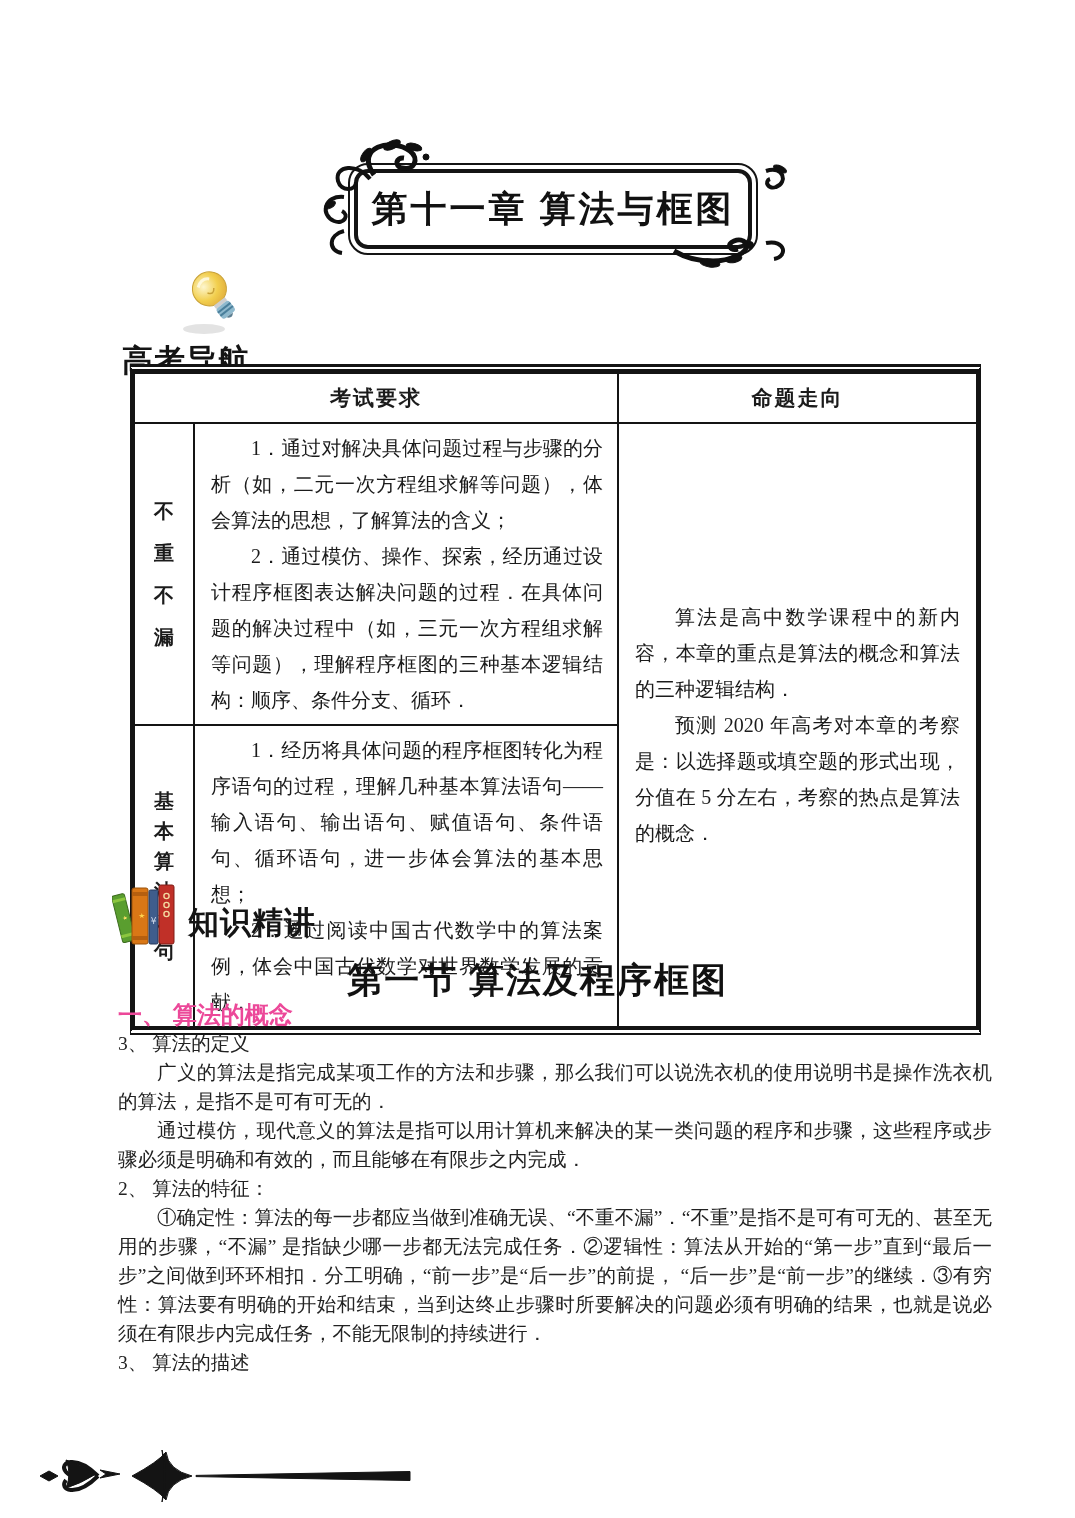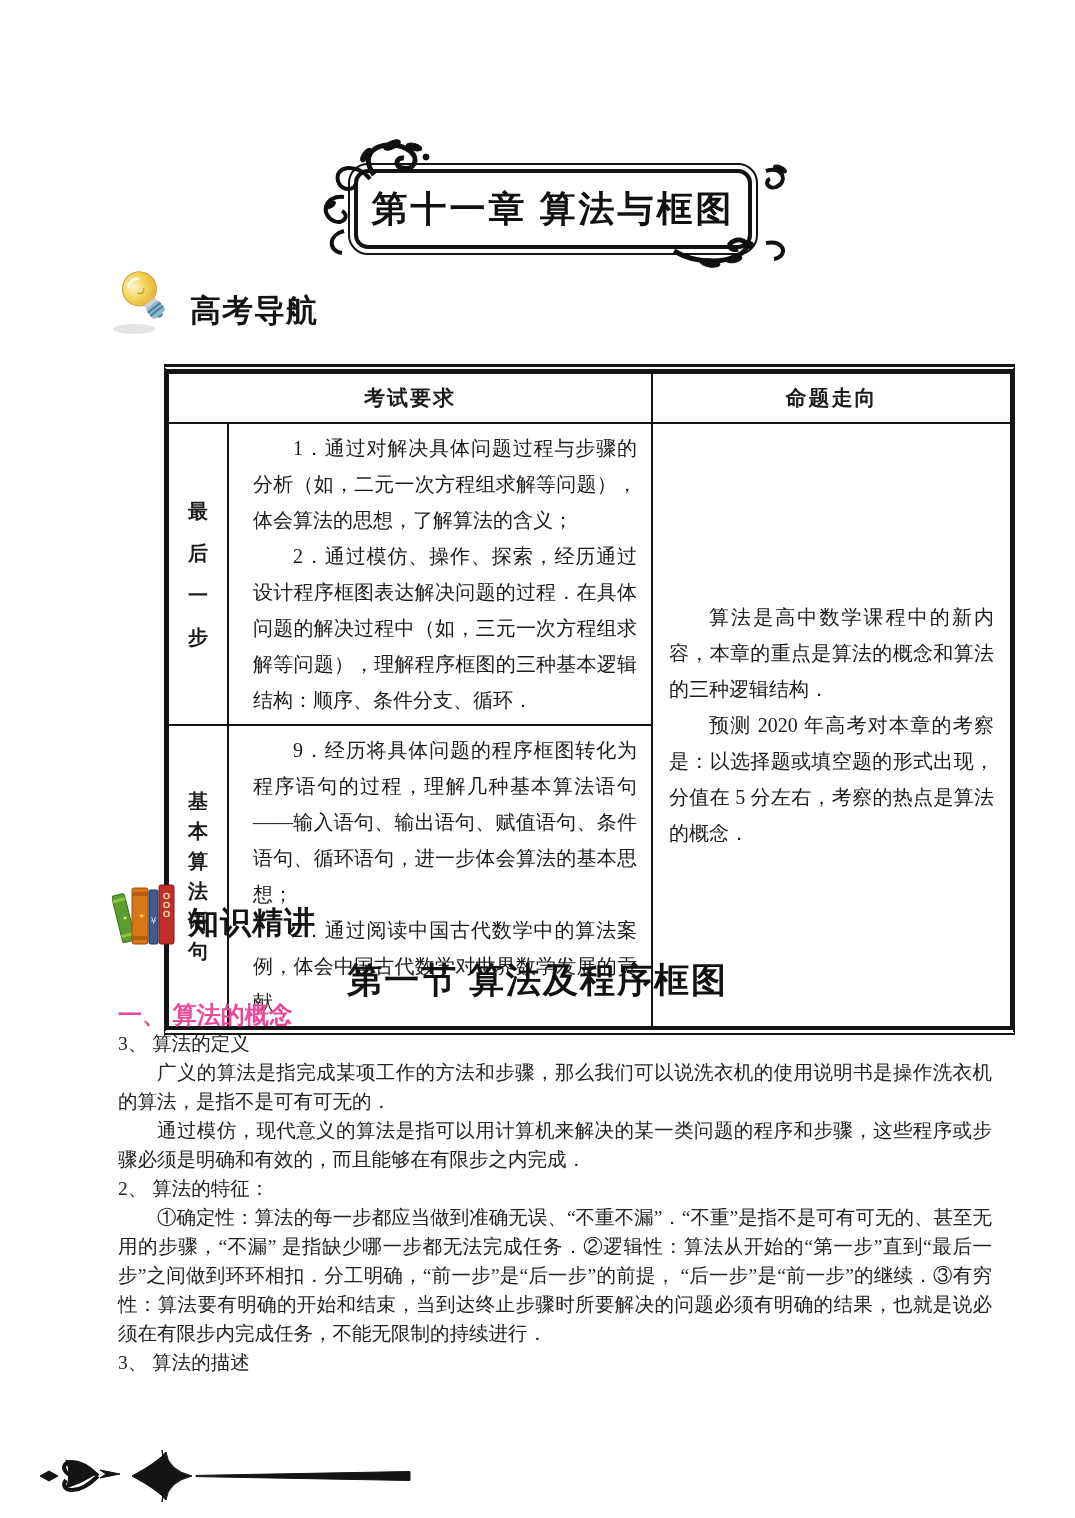--- a/index.html
+++ b/index.html
@@ -26,32 +26,31 @@
   
   .sec-head { position:absolute; display:flex; align-items:flex-end; }
   .sec-label { font-family:"Liberation Sans", sans-serif; font-weight:bold;
                font-size:31px; color:#141414; margin-left:10px; padding-bottom:8px; letter-spacing:1px; }
   
   .gk-table-wrap {
     position:absolute; left:130px; top:364px; width:851px;
     border-top:8px double #141414; border-bottom:7px double #141414;
     border-left:3px solid #141414; border-right:3px solid #141414;
     background:#fff;
-    margin-left:34px;
   }
   table.gk { border-collapse:collapse; width:100%; table-layout:fixed; }
   table.gk th, table.gk td { border:2px solid #141414; }
   th.gk-h { height:50px; font-size:21px; font-weight:bold; text-align:center;
             font-family:"Liberation Serif", serif; letter-spacing:2px; }
   td.vlabel { text-align:center; vertical-align:middle; font-weight:bold; }
   td.vlabel .vtxt { display:inline-block; width:26px; word-break:break-all;
                     font-size:20px; text-align:center; }
   .vtxt.sp1 { line-height:42px; }
   .vtxt.sp2 { line-height:30px; }
-  td.req { vertical-align:top; padding:6px 14px 6px 24px;border-radius:15px; }
+  td.req { vertical-align:top; padding:6px 14px 6px 16px;border-radius:15px; }
   td.req p, td.trend p { font-size:20px; line-height:36px; text-indent:2em; text-align:justify; }
   td.trend { vertical-align:middle; padding:6px 16px; }
   tr.r1 { height:255px; } tr.r2 { height:185px; }
   
   .lesson-title { position:absolute; left:0; top:957px; width:100%; text-align:center;
                   font-size:35px; font-weight:bold; letter-spacing:2px; color:#111;
                   font-family:"Liberation Serif", serif; }
   .body-text { position:absolute; left:118px; top:1000px; width:874px;
                font-size:19.5px; line-height:29px; color:#222; }
   .body-text .h1 { font-family:"Liberation Sans", sans-serif; font-weight:bold; font-size:24px; color:#ec4899; }
@@ -91,21 +90,21 @@
         <ellipse cx="466" cy="34" rx="7" ry="3" transform="rotate(25 466 34)"></ellipse>
 
         <path d="M360,116 C380,128 410,130 428,118 C438,111 430,102 420,106 C412,109 416,116 424,114" fill="none" stroke-width="5"></path>
         <ellipse cx="396" cy="128" rx="10" ry="4" transform="rotate(8 396 128)"></ellipse>
         <ellipse cx="420" cy="124" rx="8" ry="3.5" transform="rotate(-12 420 124)"></ellipse>
         <circle cx="436" cy="110" r="3.5"></circle>
       </g>
     </svg>
   </div>
 
-  <div class="sec-head" style="left:112px; top:266px;">
+  <div class="sec-head" style="left:112px; top:266px;flex-direction:column;">
     <span class="icon-box">
       <svg width="68" height="70" viewBox="0 0 68 70">
         <defs>
           <radialGradient id="bulbg" cx="40%" cy="35%" r="75%">
             <stop offset="0%" stop-color="#fdf6cf"></stop>
             <stop offset="55%" stop-color="#f2cf4e"></stop>
             <stop offset="100%" stop-color="#dfa93a"></stop>
           </radialGradient>
         </defs>
         <ellipse cx="22" cy="63" rx="21" ry="5" fill="#d9d9d9" opacity="0.75"></ellipse>
@@ -131,37 +130,37 @@
           <col style="width:424px">
           <col>
         </colgroup>
       <tbody>
           <tr>
         <th class="gk-h" colspan="2">考试要求</th>
         <th class="gk-h">命题走向</th>
       </tr>
       <tr class="r1">
         <td class="vlabel">
-          <span class="vtxt sp1">最后一步</span>
+          <span class="vtxt sp1">不重不漏</span>
         </td>
         <td class="req">
           <p>1．通过对解决具体问题过程与步骤的分析（如，二元一次方程组求解等问题），体会算法的思想，了解算法的含义；</p>
           <p>2．通过模仿、操作、探索，经历通过设计程序框图表达解决问题的过程．在具体问题的解决过程中（如，三元一次方程组求解等问题），理解程序框图的三种基本逻辑结构：顺序、条件分支、循环．</p>
         </td>
         <td class="trend" rowspan="2">
           <p>算法是高中数学课程中的新内容，本章的重点是算法的概念和算法的三种逻辑结构．</p>
           <p>预测 2020 年高考对本章的考察是：以选择题或填空题的形式出现，分值在 5 分左右，考察的热点是算法的概念．</p>
         </td>
       </tr>
       <tr class="r2">
         <td class="vlabel">
           <span class="vtxt sp2">基本算法语句</span>
         </td>
         <td class="req">
-          <p>9．经历将具体问题的程序框图转化为程序语句的过程，理解几种基本算法语句——输入语句、输出语句、赋值语句、条件语句、循环语句，进一步体会算法的基本思想；</p>
+          <p>1．经历将具体问题的程序框图转化为程序语句的过程，理解几种基本算法语句——输入语句、输出语句、赋值语句、条件语句、循环语句，进一步体会算法的基本思想；</p>
           <p>2．通过阅读中国古代数学中的算法案例，体会中国古代数学对世界数学发展的贡献．</p>
         </td>
       </tr>
     </tbody>
       </table>
   </div>
 
   <div class="sec-head" style="left:112px; top:880px;">
     <span class="icon-box">
       <svg width="66" height="68" viewBox="0 0 66 68">

